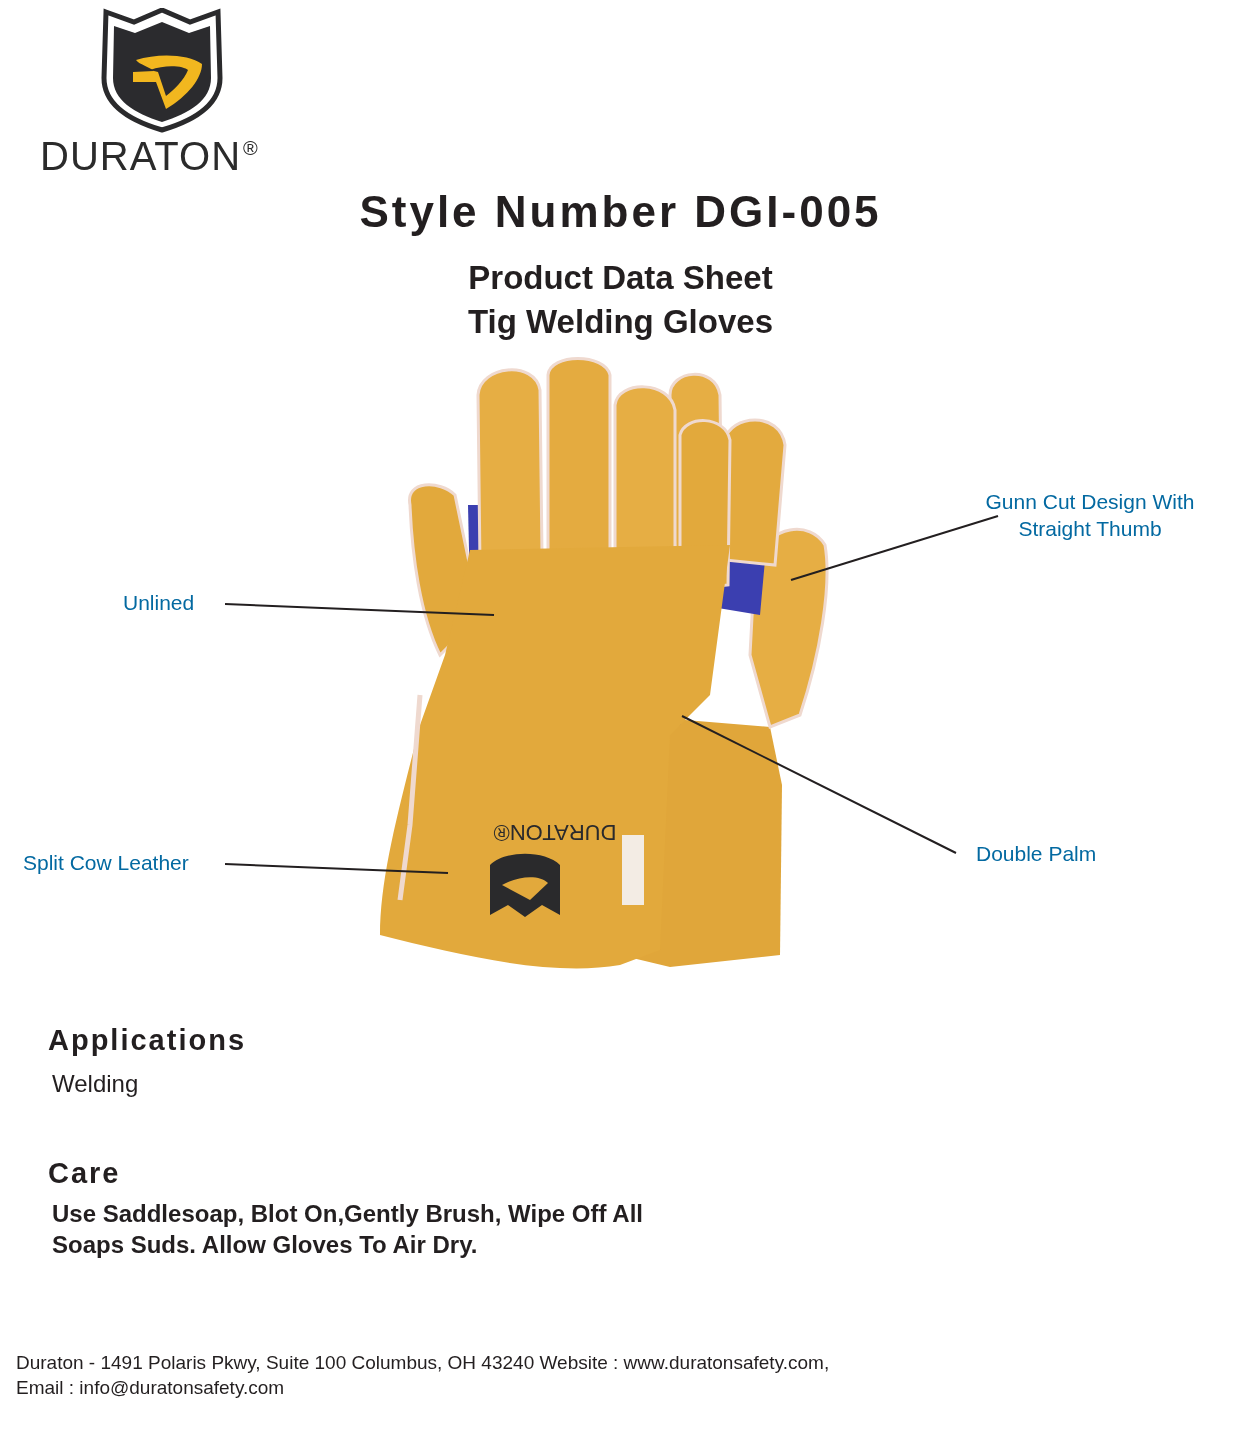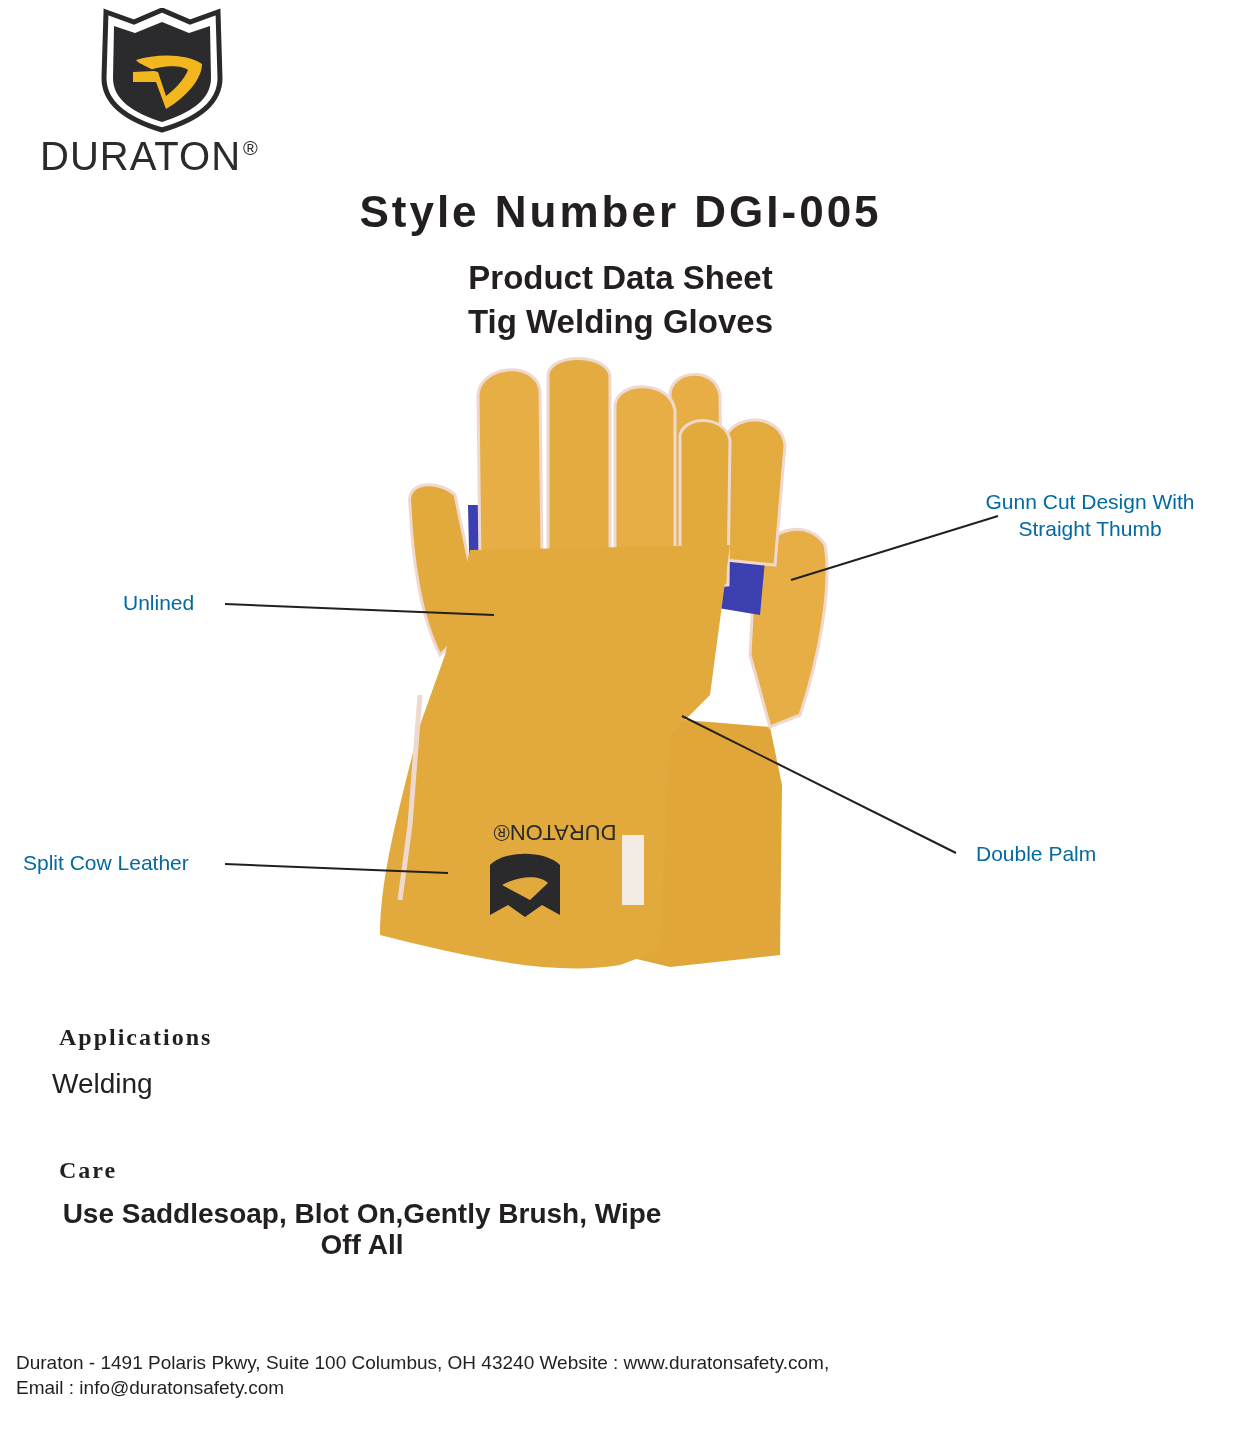--- a/index.html
+++ b/index.html
@@ -13,22 +13,22 @@
   .title { left:0; width:1241px; text-align:center; font-weight:bold; }
   .t1 { top:187px; font-size:44px; letter-spacing:3px; }
   .t2 { top:246px; font-size:33px;margin-top:13px; }
   .t3 { top:303px; font-size:33px; }
   .callout { font-size:21px; color:#0369a1; line-height:27px; white-space:nowrap; }
   .c-unlined { left:123px; top:589px; }
   .c-split { left:23px; top:849px; }
   .c-gunn { left:966px; top:488px; text-align:center; width:248px; }
   .c-double { left:976px; top:840px; }
   svg.lines { position:absolute; left:0; top:0; width:1241px; height:1431px; pointer-events:none; }
-  .sec-h { left:59px; font-weight:bold; font-size:24px; letter-spacing:2px;font-family:Liberation Serif, serif; }
-  .sec-b { left:52px; font-size:28px; line-height:31px;text-align:center; }
+  .sec-h { left:48px; font-weight:bold; font-size:29px; letter-spacing:2px; }
+  .sec-b { left:52px; font-size:24px; line-height:31px; }
   .h-app { top:1024px; }
   .b-app { top:1068px; }
   .h-care { top:1157px; }
   .b-care { top:1198px; width:620px;font-weight:bold; }
   .footer { left:16px; width:1241px; top:1350px; font-size:19px; line-height:25px; }
 </style>
 </head>
 <body>
 
 <div class="abs logo">
@@ -93,18 +93,19 @@
   <div>Straight Thumb</div>
 </div>
 <div class="abs callout c-double">Double Palm</div>
 
 <div class="abs sec-h h-app">Applications</div>
 <div class="abs sec-b b-app">Welding</div>
 
 <div class="abs sec-h h-care">Care</div>
 <div class="abs sec-b b-care">
   <div>Use Saddlesoap, Blot On,Gently Brush, Wipe Off All</div>
+  <div>Soaps Suds. Allow Gloves To Air Dry.</div>
 </div>
 
 <div class="abs footer">
   <div>Duraton - 1491 Polaris Pkwy, Suite 100 Columbus, OH 43240 Website : www.duratonsafety.com,</div>
   <div>Email : info@duratonsafety.com</div>
 </div>
 
 </body></html>

